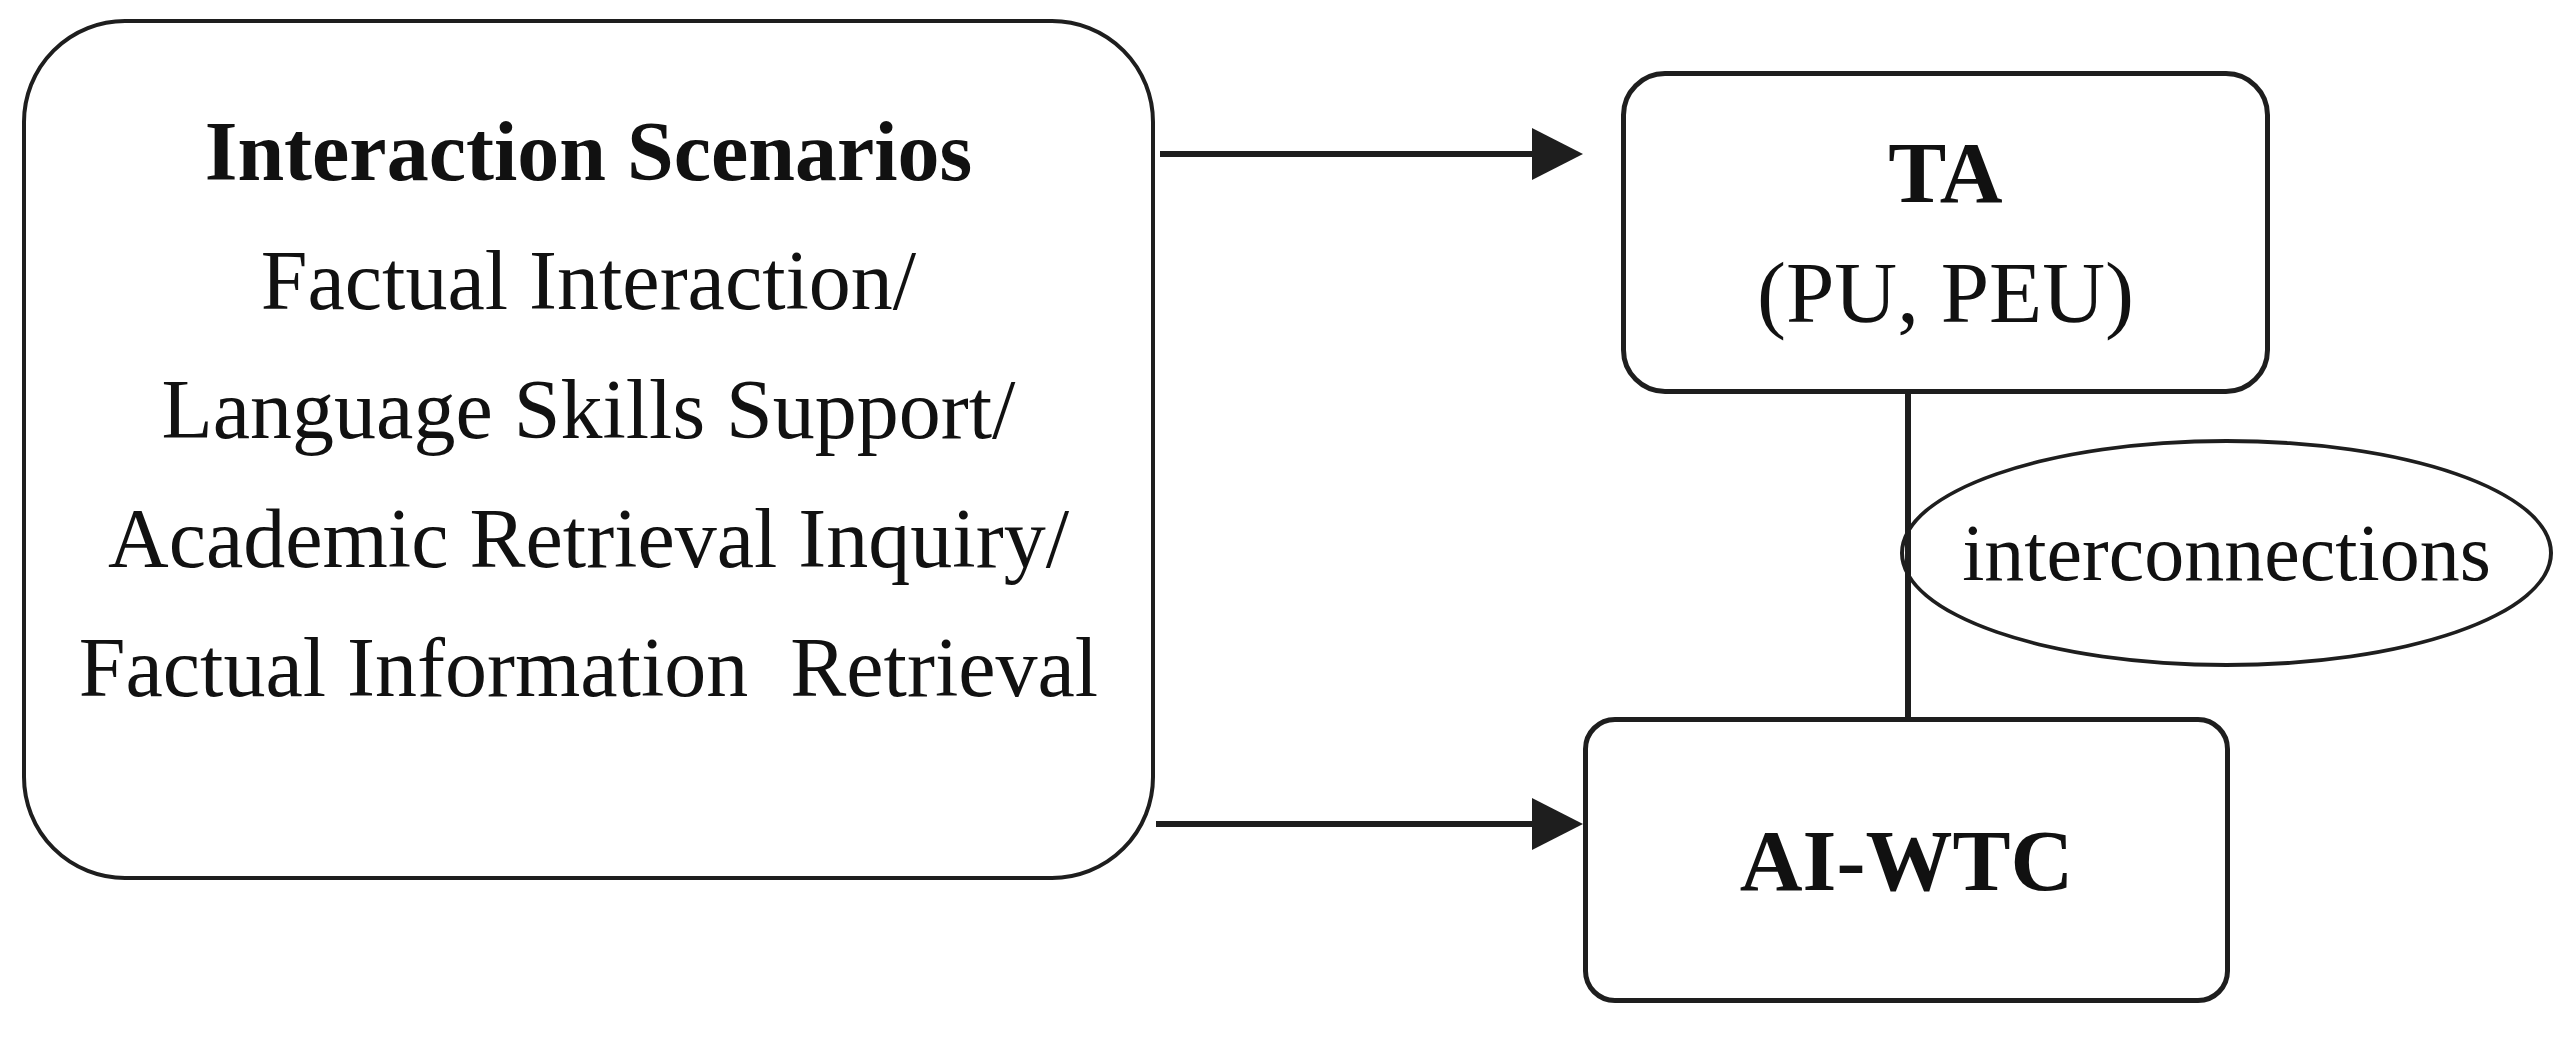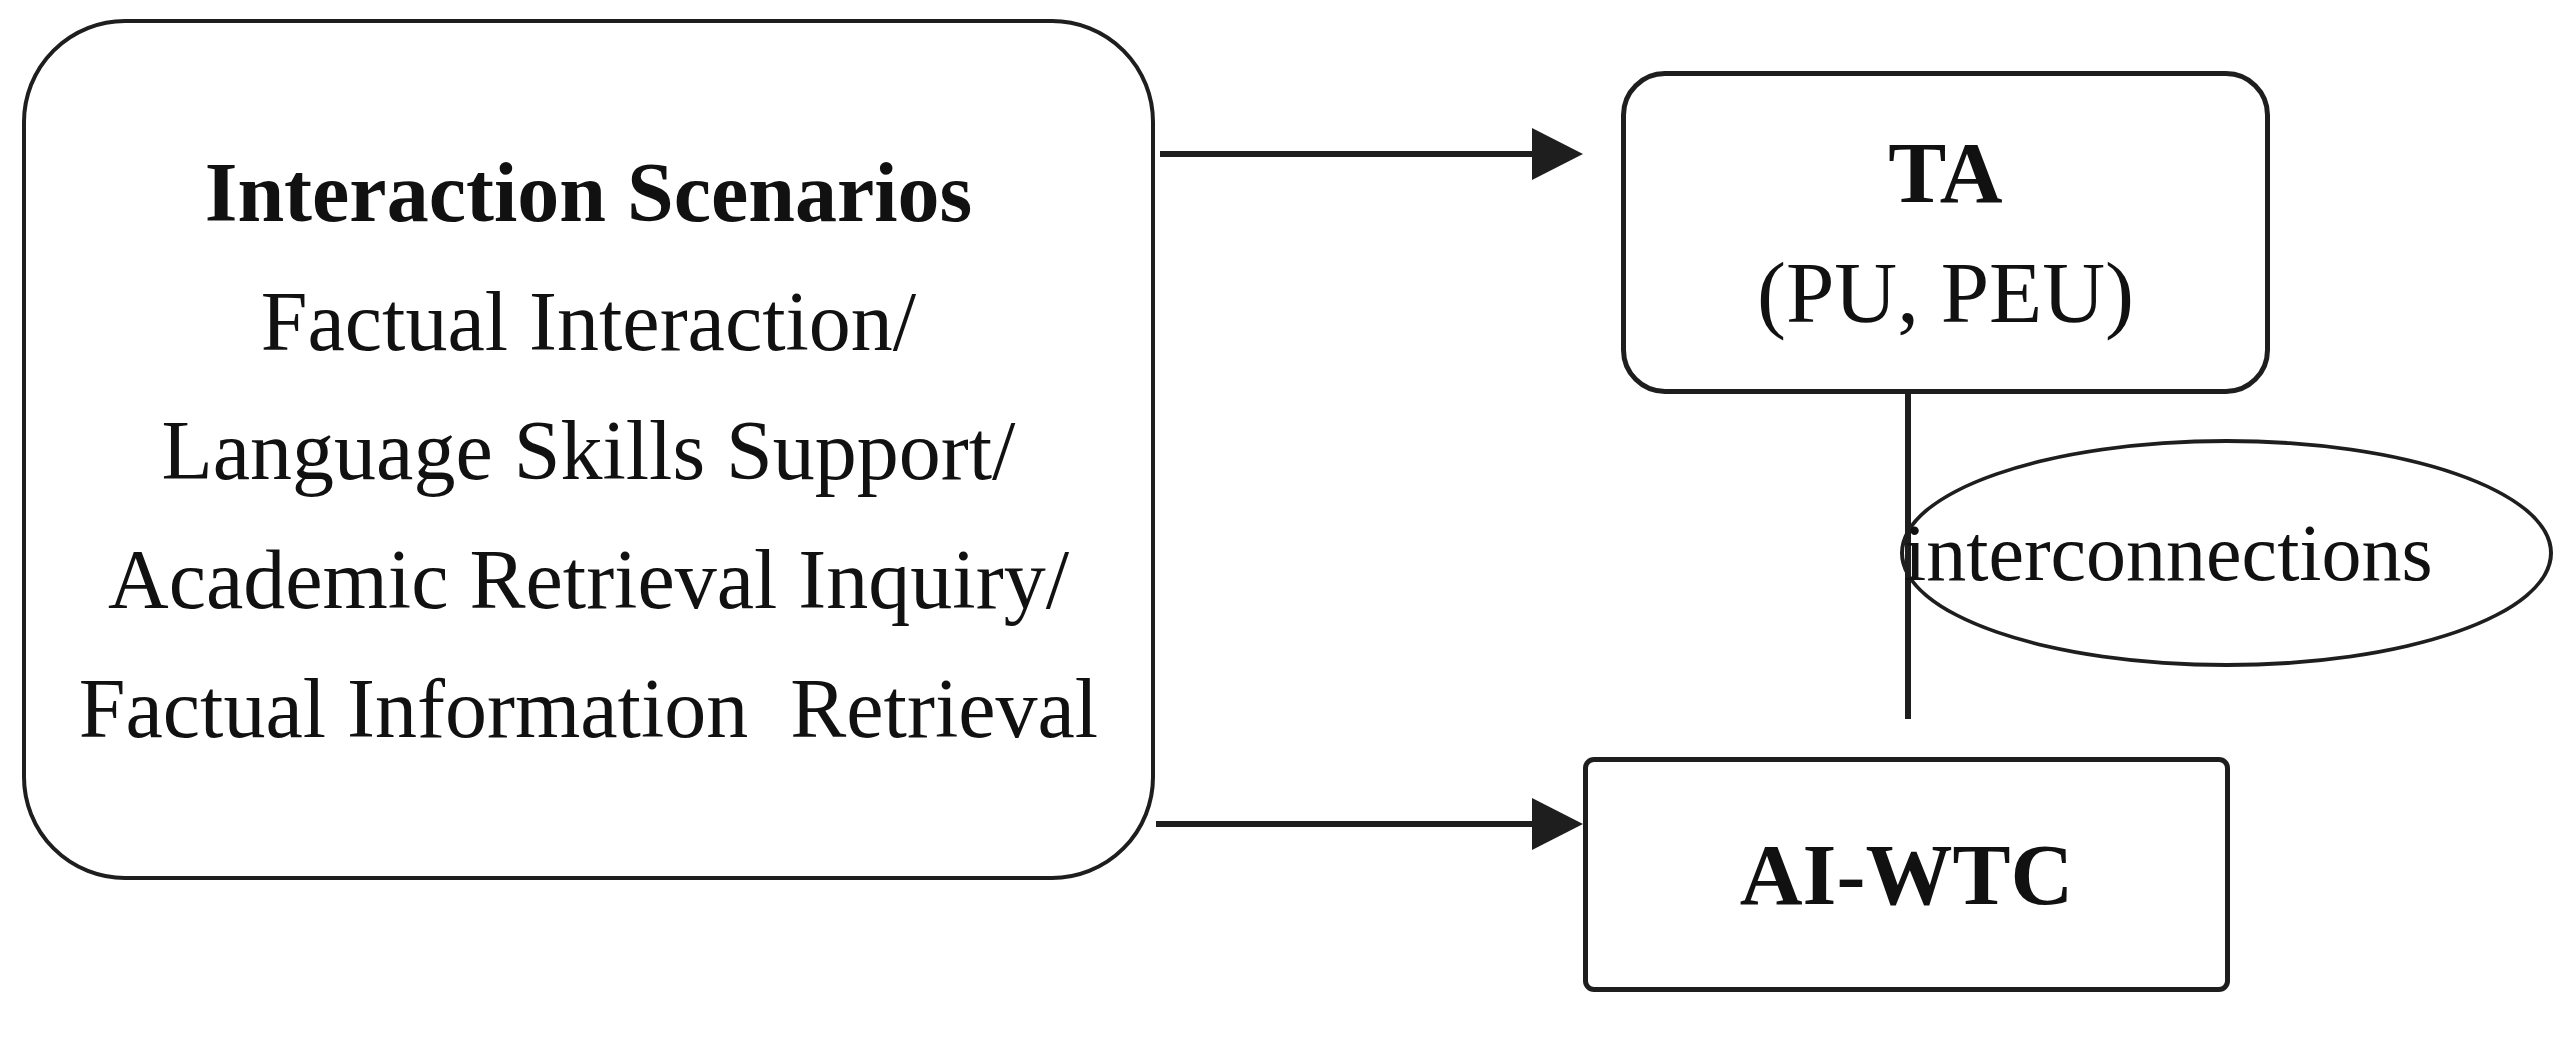--- a/index.html
+++ b/index.html
@@ -25,53 +25,52 @@
     align-items: center;
     justify-content: center;
     text-align: center;
   }
   .scenarios-box {
     left: 22px; top: 19px;
     width: 1133px; height: 861px;
     border-width: 4.7px;
     border-radius: 103px;
     justify-content: flex-start;
-    padding-top: 105px;
+    padding-top: 64px;
     font-size: 84px;
     line-height: 129px;
   }
   .scenarios-box .diagram-line { white-space: pre-wrap; }
   .bold { font-weight: bold; }
   .ta-box {
     left: 1583px; top: 71px;
     width: 649px; height: 323px;
     border-radius: 44px;
     font-size: 87px;
     line-height: 120px;
     margin-left: 38px;
   }
   .aiwtc-box {
     left: 1583px; top: 717px;
-    width: 647px; height: 235px;
-    border-radius: 11px;
+    width: 647px; height: 286px;
+    border-radius: 32px;
     font-size: 87px;
     font-weight: bold;
-    margin-top: 40px;
   }
   .ellipse {
     position: absolute;
     left: 1900px; top: 439px;
     width: 653px; height: 228px;
     box-sizing: border-box;
     border: 4.7px solid #1e1e1e;
     border-radius: 50%;
     background: transparent;
     display: flex;
     align-items: center;
-    justify-content: flex-start;
+    justify-content: center;
     font-size: 80px;
     z-index: 2;
   }
   .connector-v {
     position: absolute;
     left: 1905px; top: 392px;
     width: 5.7px; height: 327px;
     background: #1e1e1e;
     z-index: 1;
   }

